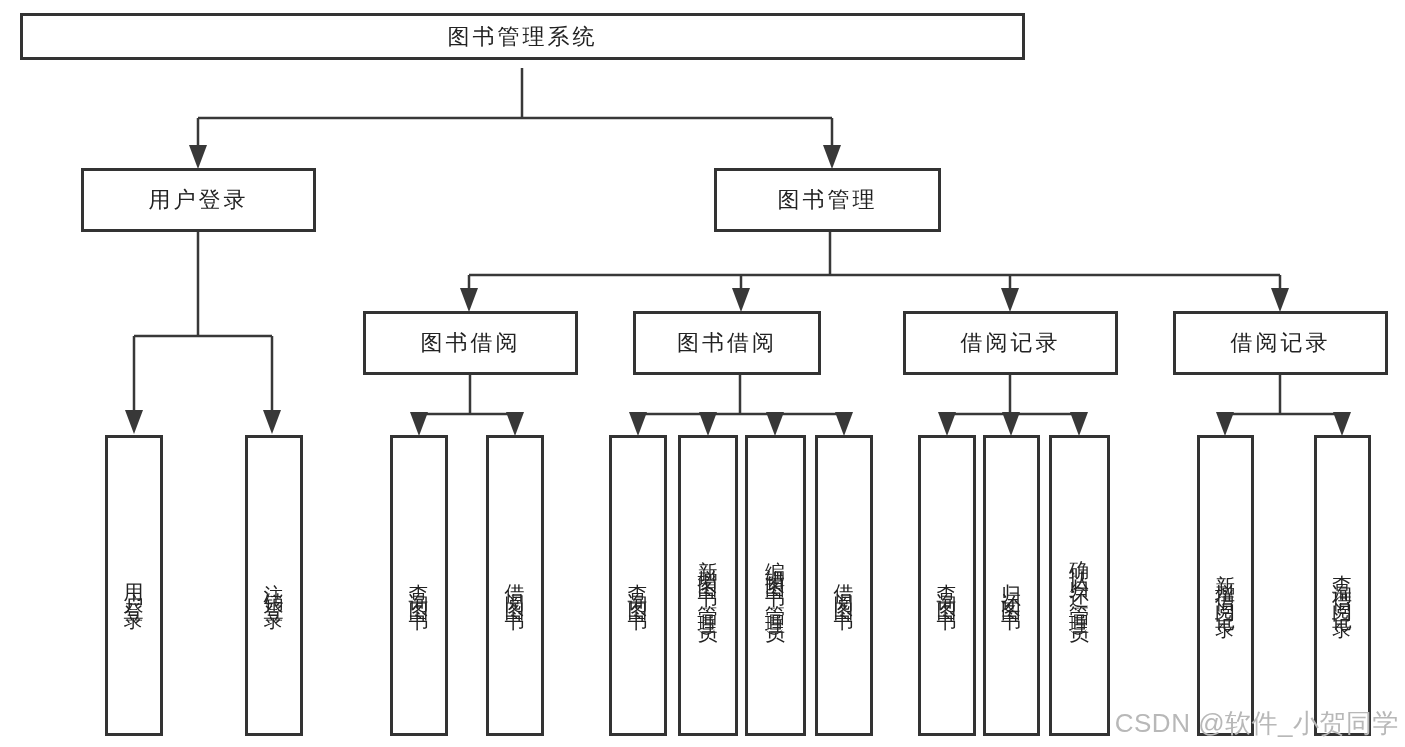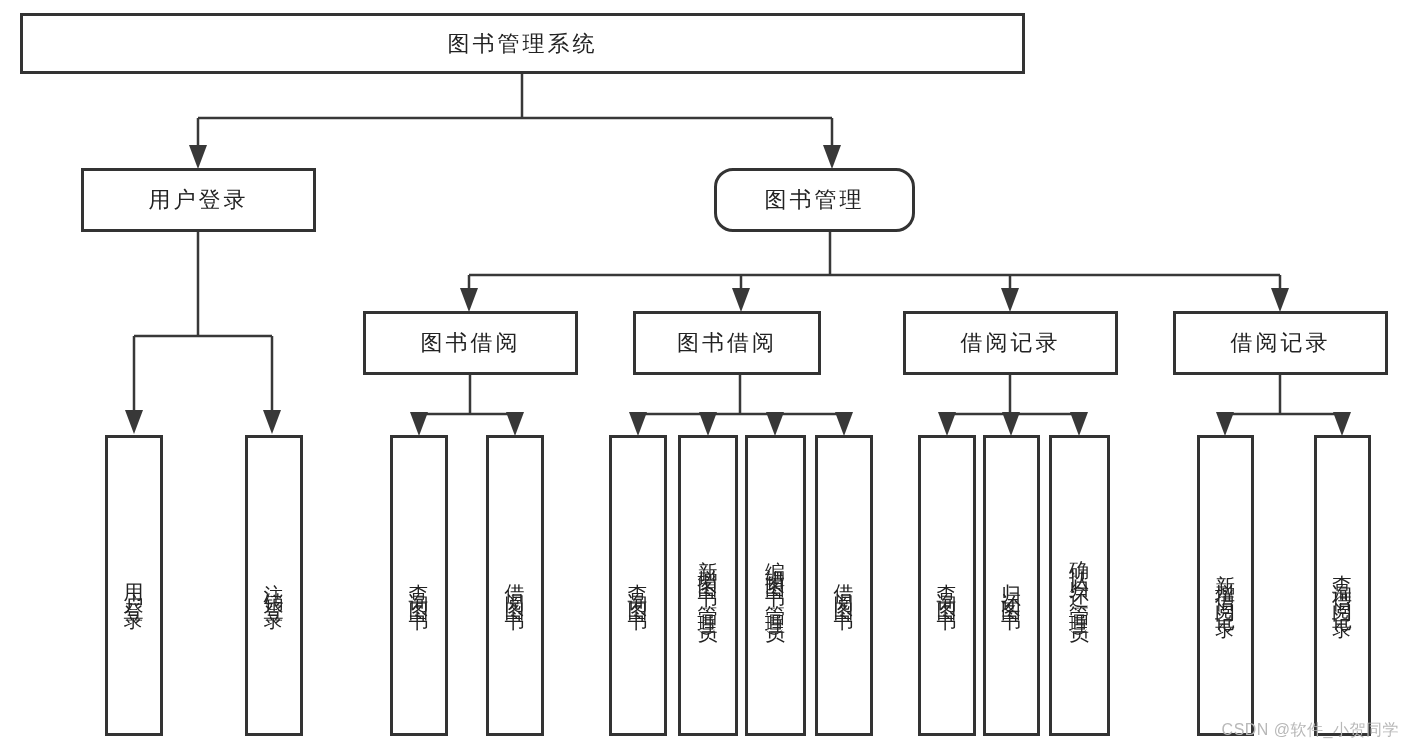--- a/index.html
+++ b/index.html
@@ -36,30 +36,30 @@
     text-orientation: mixed;
     font-size: 20px;
     letter-spacing: 9px;
     line-height: 1;
     white-space: nowrap;
   }
   .watermark {
     position: absolute;
     right: 6px; bottom: 6px;
     color: #b8b8b8;
-    font-size: 16px;
+    font-size: 26px;
     letter-spacing: 0.5px;
     z-index: 3;
     white-space: nowrap;
   }
 
   
-  .root       { left: 20px;  top: 13px;  width: 1005px; height: 61px; }
+  .root       { left: 20px;  top: 13px;  width: 1005px; height: 47px; }
   .l2a        { left: 81px;  top: 168px; width: 235px;  height: 64px; }
-  .l2b        { left: 714px; top: 168px; width: 201px;  height: 64px; border-radius: 19px; }
+  .l2b        { left: 714px; top: 168px; width: 227px;  height: 64px; }
   .l3         { top: 311px;  height: 64px; width: 215px; }
   .l3-1 { left: 363px; }
   .l3-2 { left: 633px; width: 188px; }
   .l3-3 { left: 903px; }
   .l3-4 { left: 1173px; }
   .leaf       { top: 435px; height: 301px; width: 58px; }
   .leaf-a1 { left: 105px; }
   .leaf-a2 { left: 245px; }
   .leaf-b1 { left: 390px; }
   .leaf-b2 { left: 486px; }

